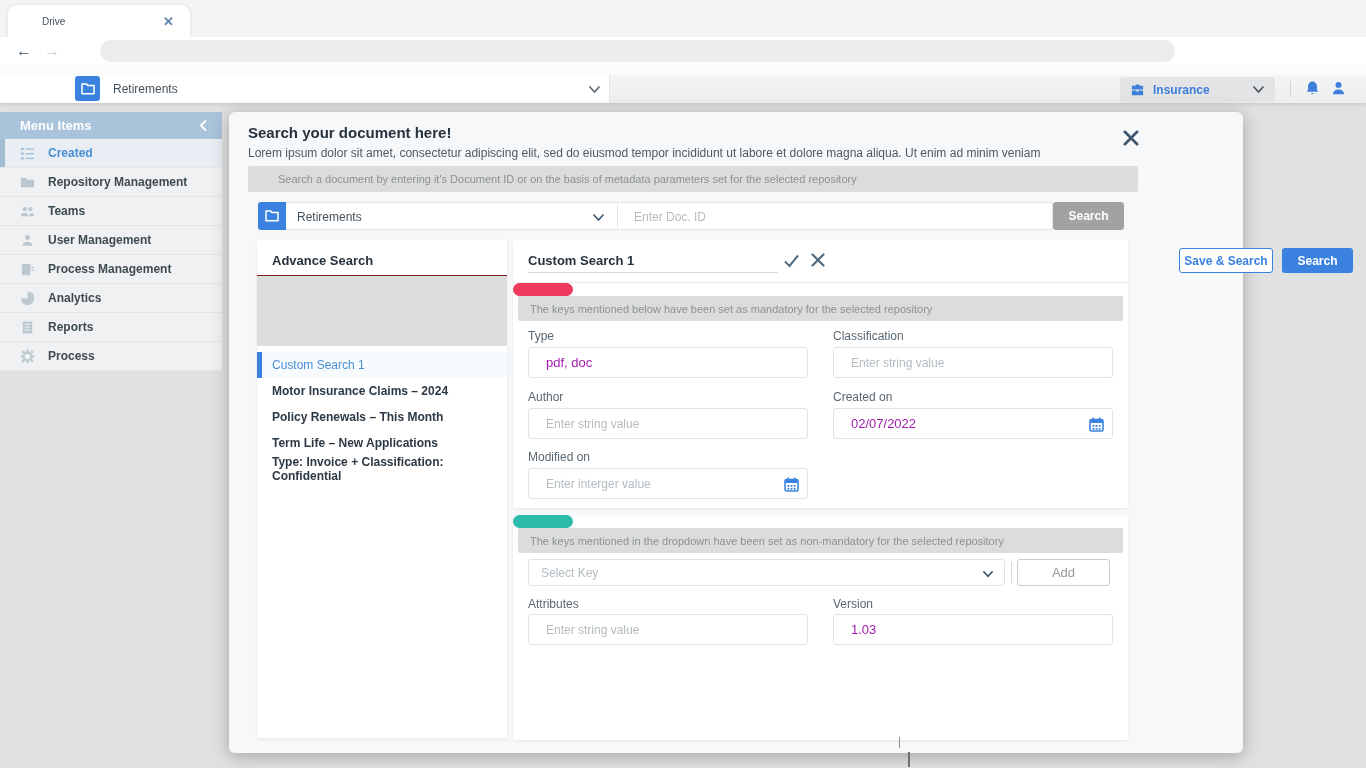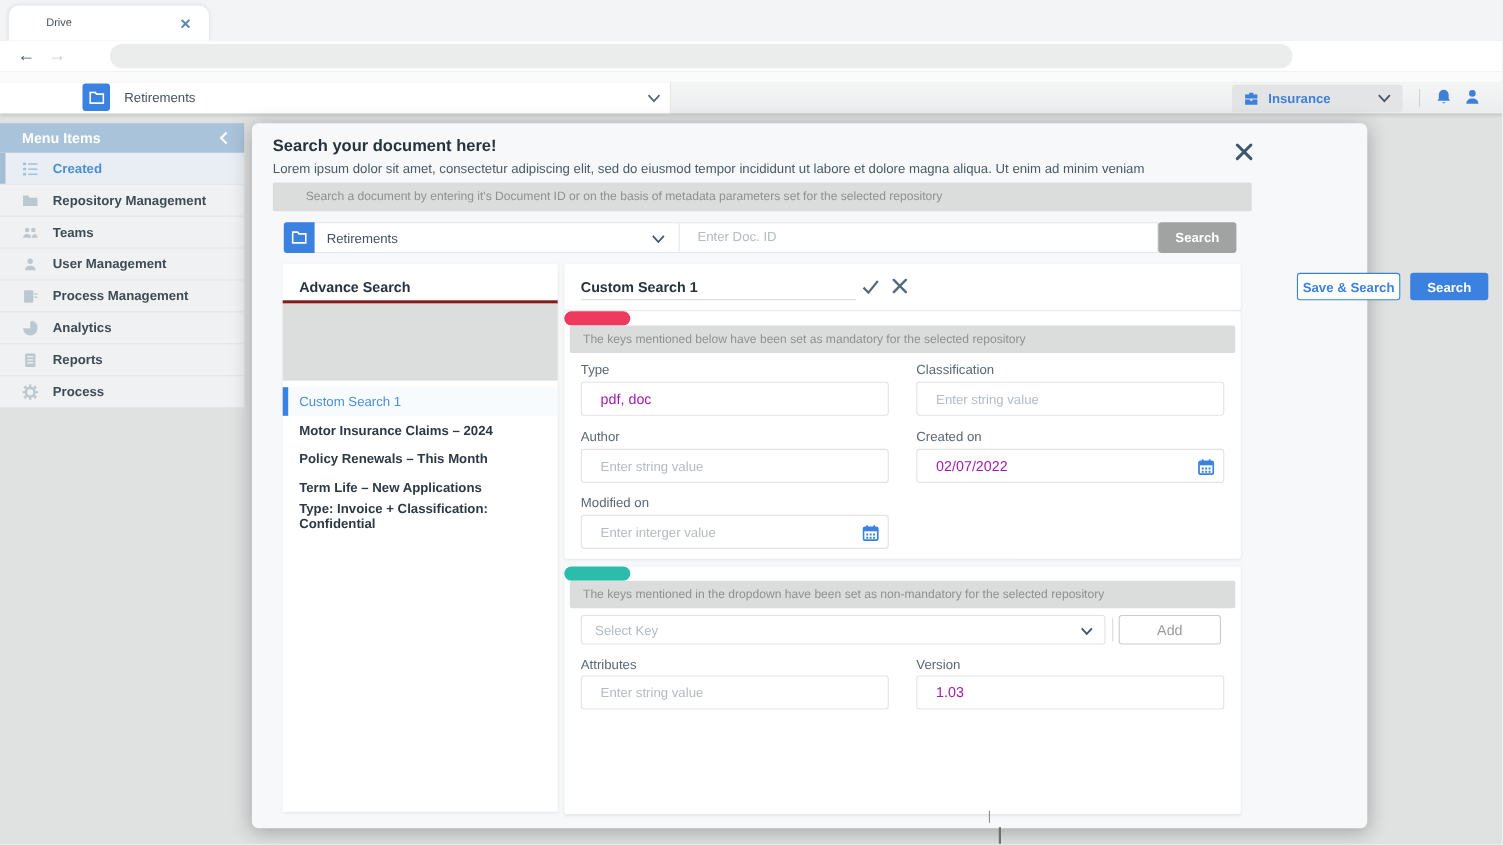--- a/index.html
+++ b/index.html
@@ -47,30 +47,30 @@
   .modal-title { left:19px; top:12px; font-size:15px; font-weight:bold; color:#26333e; }
   .modal-subtitle { left:19px; top:34px; font-size:12px; color:#4c5a64; }
   .modal-close { left:893px; top:17px; width:18px; height:18px; color:#3d566e; cursor:pointer; }
   .note-bar { background:#dbdcdc; border-radius:2px; font-size:11px; color:#8e9191; display:flex; align-items:center; }
   .main-note { left:19px; top:54px; width:890px; height:26px; padding-left:30px; }
 
   .repo-box { left:29px; top:90px; width:360px; height:28px; background:#ffffff; border:1px solid #e3e5e6; border-radius:3px 0 0 3px; }
   .repo-box .folder-chip { position:absolute; left:-1px; top:-1px; width:28px; height:28px; border-radius:3px 0 0 3px; }
   .repo-box .rlabel { position:absolute; left:38px; top:7px; font-size:12px; color:#45525c; }
   .docid-box { left:389px; top:90px; width:435px; height:28px; background:#ffffff; border:1px solid #e3e5e6; border-left:none; }
-  .docid-box input { width:100%; height:100%; border:none; outline:none; padding-left:16px; font-size:11px; color:#2c3944; background:transparent; font-family:"Liberation Sans",sans-serif; }
+  .docid-box input { width:100%; height:100%; border:none; outline:none; padding-left:16px; font-size:16px; color:#2c3944; background:transparent; font-family:"Liberation Sans",sans-serif; }
   .btn { display:flex; align-items:center; justify-content:center; font-size:12px; font-weight:bold; border-radius:3px; cursor:pointer; }
   .btn-gray { background:#a1a2a2; color:#ffffff; }
   .btn-blue { background:#3b82e0; color:#ffffff; }
   .btn-outline-blue { background:#ffffff; color:#3b82e0; border:1px solid #3b82e0; }
   .btn-outline-gray { background:#ffffff; color:#999b9c; border:1px solid #caccce; font-weight:normal; font-size:13px; }
 
   .adv-panel { left:28px; top:128px; width:250px; height:498px; background:#ffffff; box-shadow:0 1px 3px rgba(0,0,0,.08); }
   .adv-title { left:15px; top:13px; font-size:13px; font-weight:bold; color:#26333e; }
-  .adv-title-row { left:0; top:0; width:250px; height:36px; border-bottom:3px solid #7f1d1d; }
+  .adv-title-row { left:0; top:0; width:250px; height:36px; border-bottom:1px solid #7f1d1d; }
   .adv-gray-block { left:0; top:36px; width:250px; height:70px; background:#dcdddd; }
   .adv-list { left:0; top:112px; width:250px; }
   .adv-item { position:relative; height:26px; display:flex; align-items:center; padding-left:15px;
               font-size:12px; font-weight:bold; color:#2c3944; cursor:pointer; }
   .adv-item.selected { font-weight:normal; color:#4a8fd5; background:#f8fbfd; }
   .adv-item.selected::before { content:""; position:absolute; left:0; top:0; width:5px; height:100%; background:#3b82e0; }
 
   .card { background:#ffffff; box-shadow:0 1px 3px rgba(0,0,0,.08); border-radius:2px; }
   .name-card { left:284px; top:128px; width:615px; height:42px; }
   .name-input { position:absolute; left:15px; top:9px; width:250px; height:24px; border:none; border-bottom:1px solid #d9d9d9;

